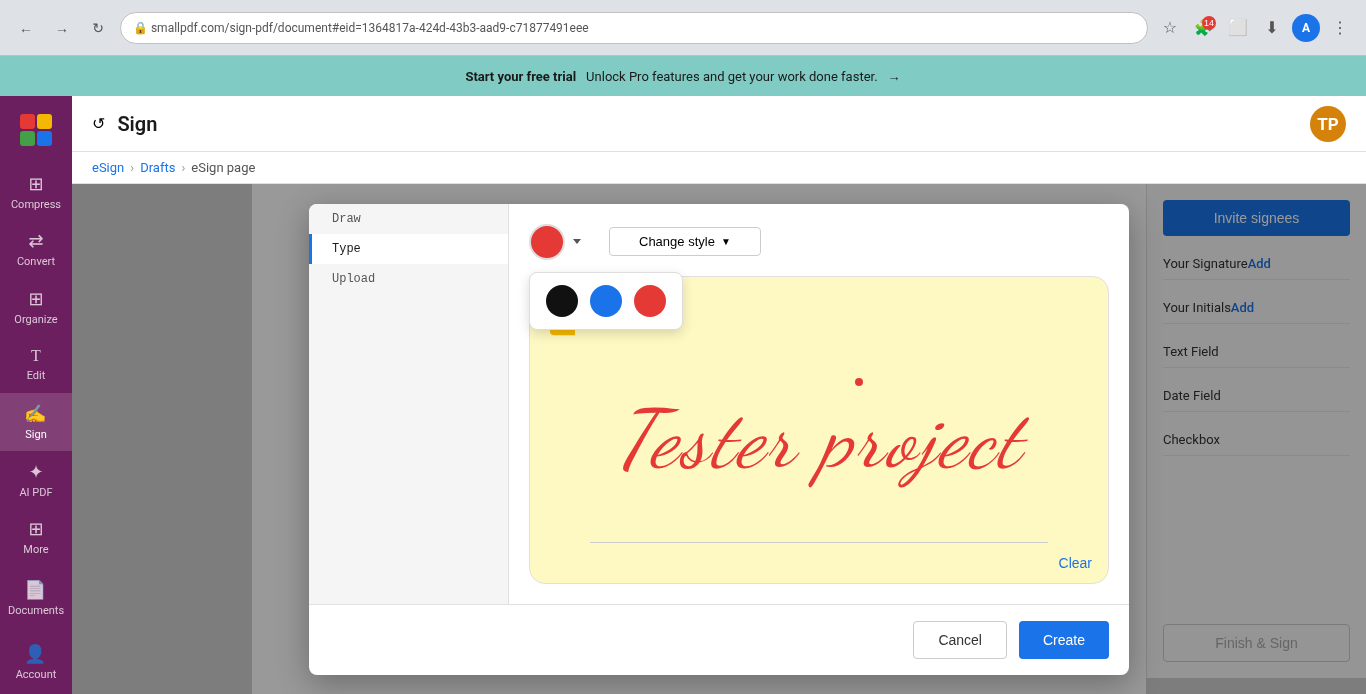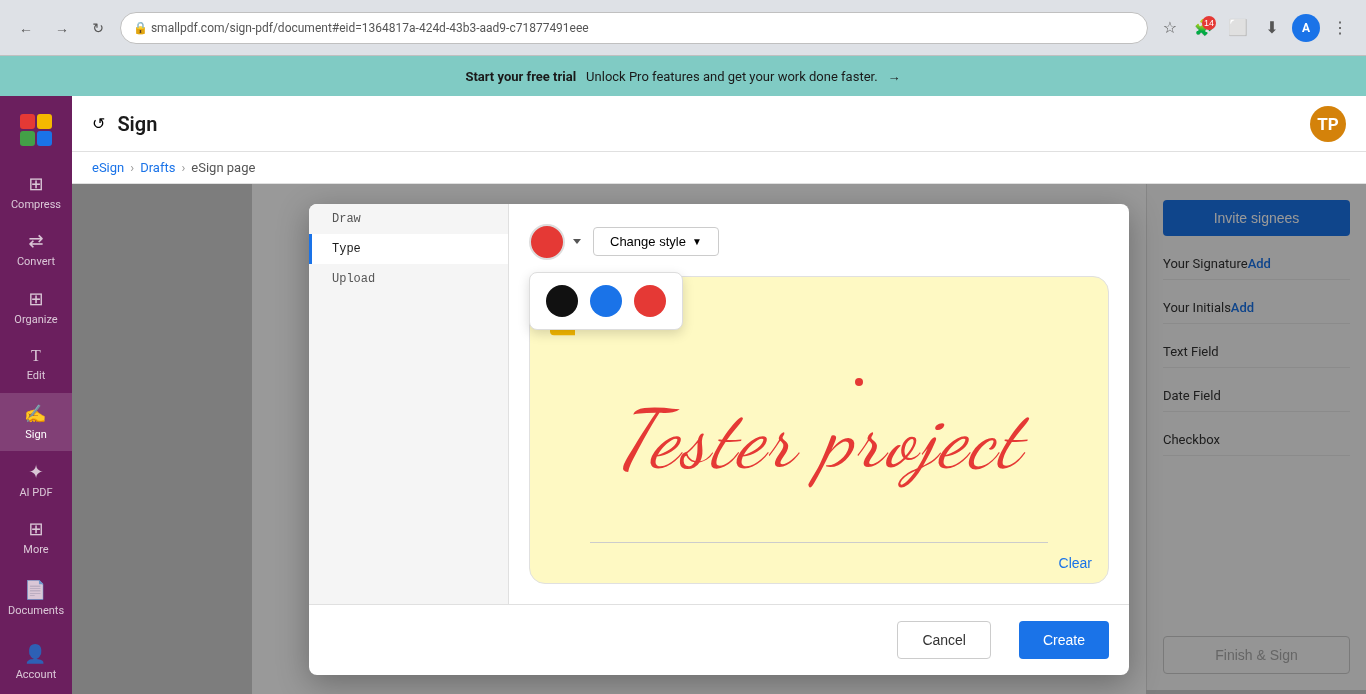--- a/index.html
+++ b/index.html
@@ -197,21 +197,21 @@
       right: 220px;
       bottom: 0;
       background: white;
     }
 
     
     .right-panel {
       position: absolute;
       right: 0;
       top: 0;
-      bottom: 4px;
+      bottom: 16px;
       width: 220px;
       background: #f8f8f8;
       border-left: 1px solid #e0e0e0;
       padding: 16px;
       display: flex;
       flex-direction: column;
       gap: 12px;
     }
     .invite-btn {
       background: #1a73e8;
@@ -325,26 +325,27 @@
     .color-btn-wrapper {
       display: flex;
       align-items: center;
       gap: 4px;
       cursor: pointer;
     }
     .change-style-btn {
       background: white;
       border: 1px solid #ccc;
       border-radius: 4px;
-      padding: 6px 16px;
+      padding: 6px 29px;
       font-size: 13px;
       cursor: pointer;
       display: flex;
       align-items: center;
       gap: 6px;
+      margin-left: 16px;
     }
     .color-dropdown {
       position: absolute;
       top: 48px;
       left: 0;
       background: white;
       border: 1px solid #ddd;
       border-radius: 8px;
       padding: 12px 16px;
       box-shadow: 0 4px 12px rgba(0,0,0,0.15);
@@ -403,21 +404,21 @@
       color: #1a73e8;
       font-size: 14px;
       cursor: pointer;
     }
 
     
     .modal-footer {
       padding: 16px 20px;
       display: flex;
       justify-content: flex-end;
-      gap: 28px;
+      gap: 12px;
       border-top: 1px solid #e0e0e0;
     }
     .btn-cancel {
       background: white;
       border: 1px solid #ccc;
       border-radius: 4px;
       padding: 10px 24px;
       font-size: 14px;
       cursor: pointer;
       color: #333;

